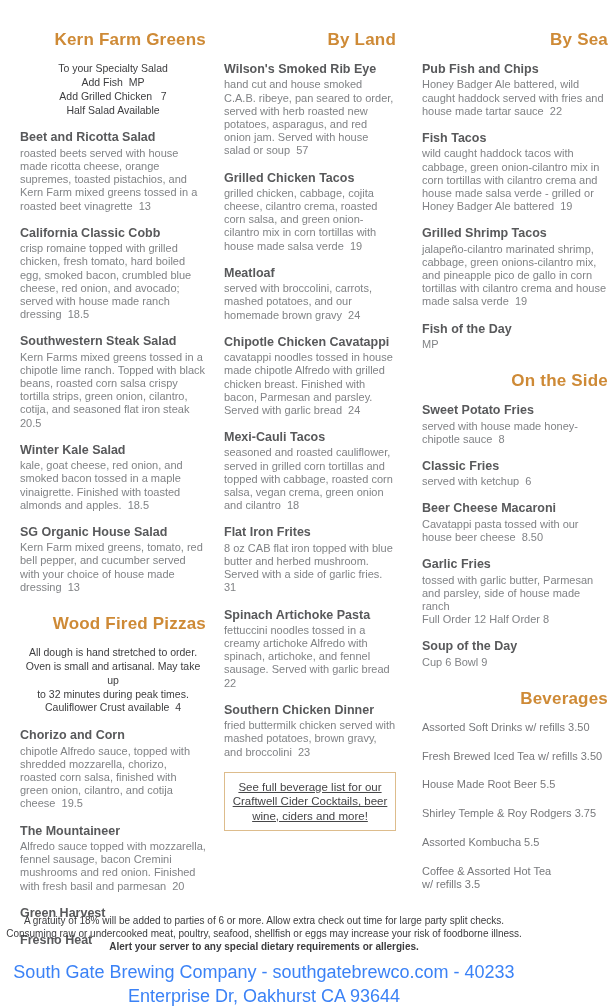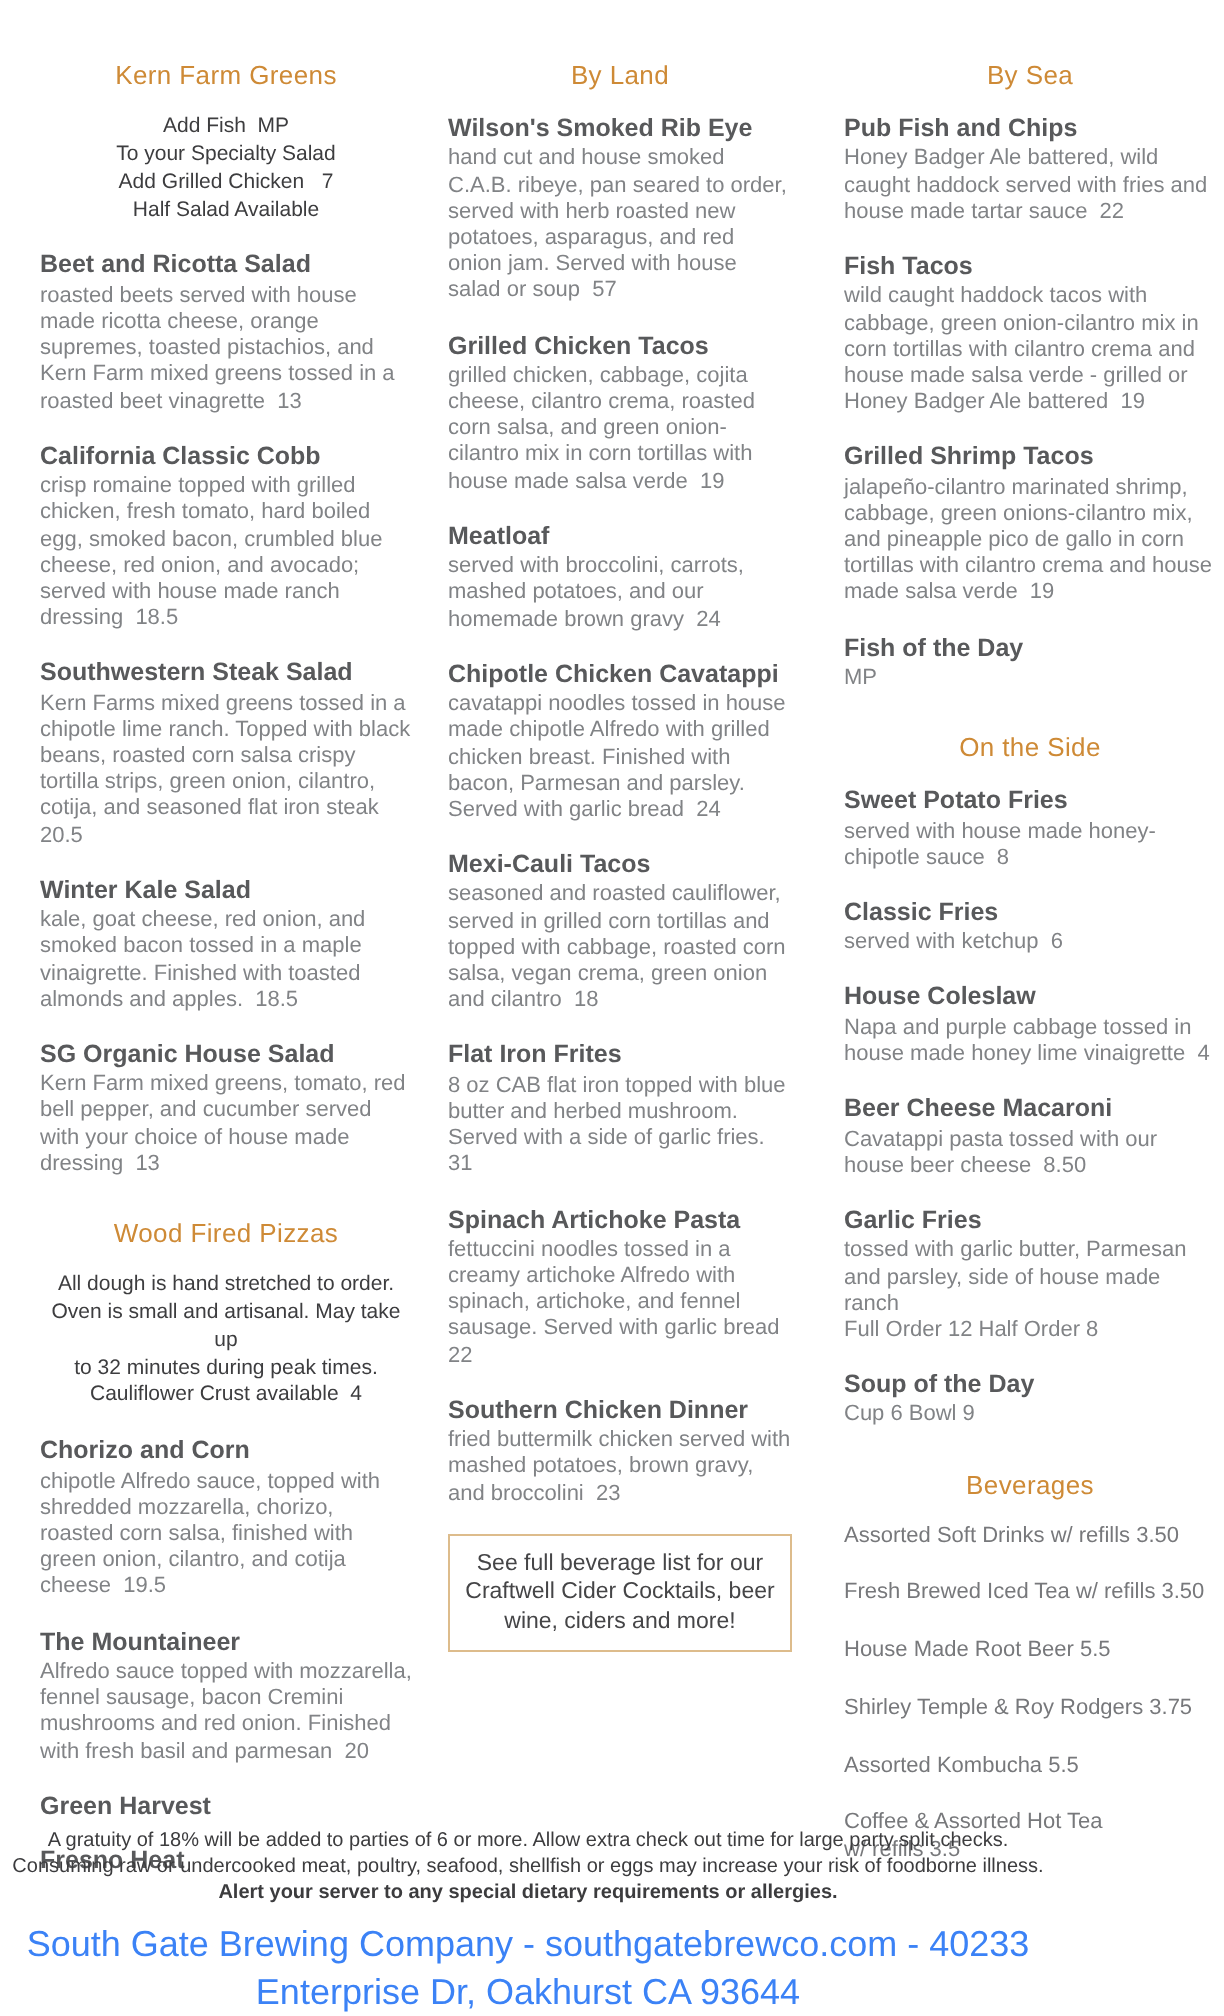--- a/index.html
+++ b/index.html
@@ -15,24 +15,24 @@
   .menu-grid {
     display: flex;
     padding: 30px 0 0 20px;
     box-sizing: border-box;
   }
   .menu-col { box-sizing: border-box; }
   .col-0 { width: 186px; margin-right: 18px; }
   .col-1 { width: 172px; margin-right: 26px; }
   .col-2 { width: 186px; }
   .section-heading {
-    font-size: 13px;
-    font-weight: normal;
+    font-size: 17px;
+    font-weight: bold;
     color: #ce8a36;
-    text-align: center;
+    text-align: right;
     margin: 0 0 12px 0;
     letter-spacing: 0.2px;
   }
   .menu-section { margin-bottom: 6px; }
   .menu-section + .menu-section .section-heading { margin-top: 20px; }
   .section-intro {
     text-align: center;
     font-size: 10.5px;
     color: #3d3d3f;
     line-height: 1.32;
@@ -62,20 +62,21 @@
     margin: 0 0 15px 0;
     white-space: pre-line;
   }
   .note-box {
     border: 1.5px solid #ddbc8c;
     padding: 7px 5px;
     text-align: center;
     font-size: 11.5px;
     color: #454547;
     line-height: 1.25;
+    text-decoration: underline;
   }
   .footer {
     position: absolute;
     left: 0;
     top: 914px;
     width: 528px;
     text-align: center;
   }
   .footer-small {
     font-size: 10px;
@@ -92,21 +93,21 @@
   }
 </style>
 </head>
 <body>
 
 <div class="page">
   <div class="menu-grid">
     <div class="menu-col col-0">
         <div class="menu-section">
           <h2 class="section-heading">Kern Farm Greens</h2>
-          <div class="section-intro"><p>Add Fish  MP</p><p>To your Specialty Salad</p><p>Add Grilled Chicken   7</p><p>Half Salad Available</p></div>
+          <div class="section-intro"><p>To your Specialty Salad</p><p>Add Fish  MP</p><p>Add Grilled Chicken   7</p><p>Half Salad Available</p></div>
           <div class="menu-item">
             <h3 class="item-name">Beet and Ricotta Salad</h3>
             <p class="item-desc">roasted beets served with house made ricotta cheese, orange supremes, toasted pistachios, and Kern Farm mixed greens tossed in a roasted beet vinagrette  13</p>
           </div>
           <div class="menu-item">
             <h3 class="item-name">California Classic Cobb</h3>
             <p class="item-desc">crisp romaine topped with grilled chicken, fresh tomato, hard boiled egg, smoked bacon, crumbled blue cheese, red onion, and avocado; served with house made ranch dressing  18.5</p>
           </div>
           <div class="menu-item">
             <h3 class="item-name">Southwestern Steak Salad</h3>
@@ -200,24 +201,20 @@
         </div>
         <div class="menu-section">
           <h2 class="section-heading">On the Side</h2>
           <div class="menu-item">
             <h3 class="item-name">Sweet Potato Fries</h3>
             <p class="item-desc">served with house made honey-chipotle sauce  8</p>
           </div>
           <div class="menu-item">
             <h3 class="item-name">Classic Fries</h3>
             <p class="item-desc">served with ketchup  6</p>
-          </div>
-          <div class="menu-item">
-            <h3 class="item-name">House Coleslaw</h3>
-            <p class="item-desc">Napa and purple cabbage tossed in house made honey lime vinaigrette  4</p>
           </div>
           <div class="menu-item">
             <h3 class="item-name">Beer Cheese Macaroni</h3>
             <p class="item-desc">Cavatappi pasta tossed with our house beer cheese  8.50</p>
           </div>
           <div class="menu-item">
             <h3 class="item-name">Garlic Fries</h3>
             <p class="item-desc">tossed with garlic butter, Parmesan and parsley, side of house made ranch
 Full Order 12 Half Order 8</p>
           </div>

